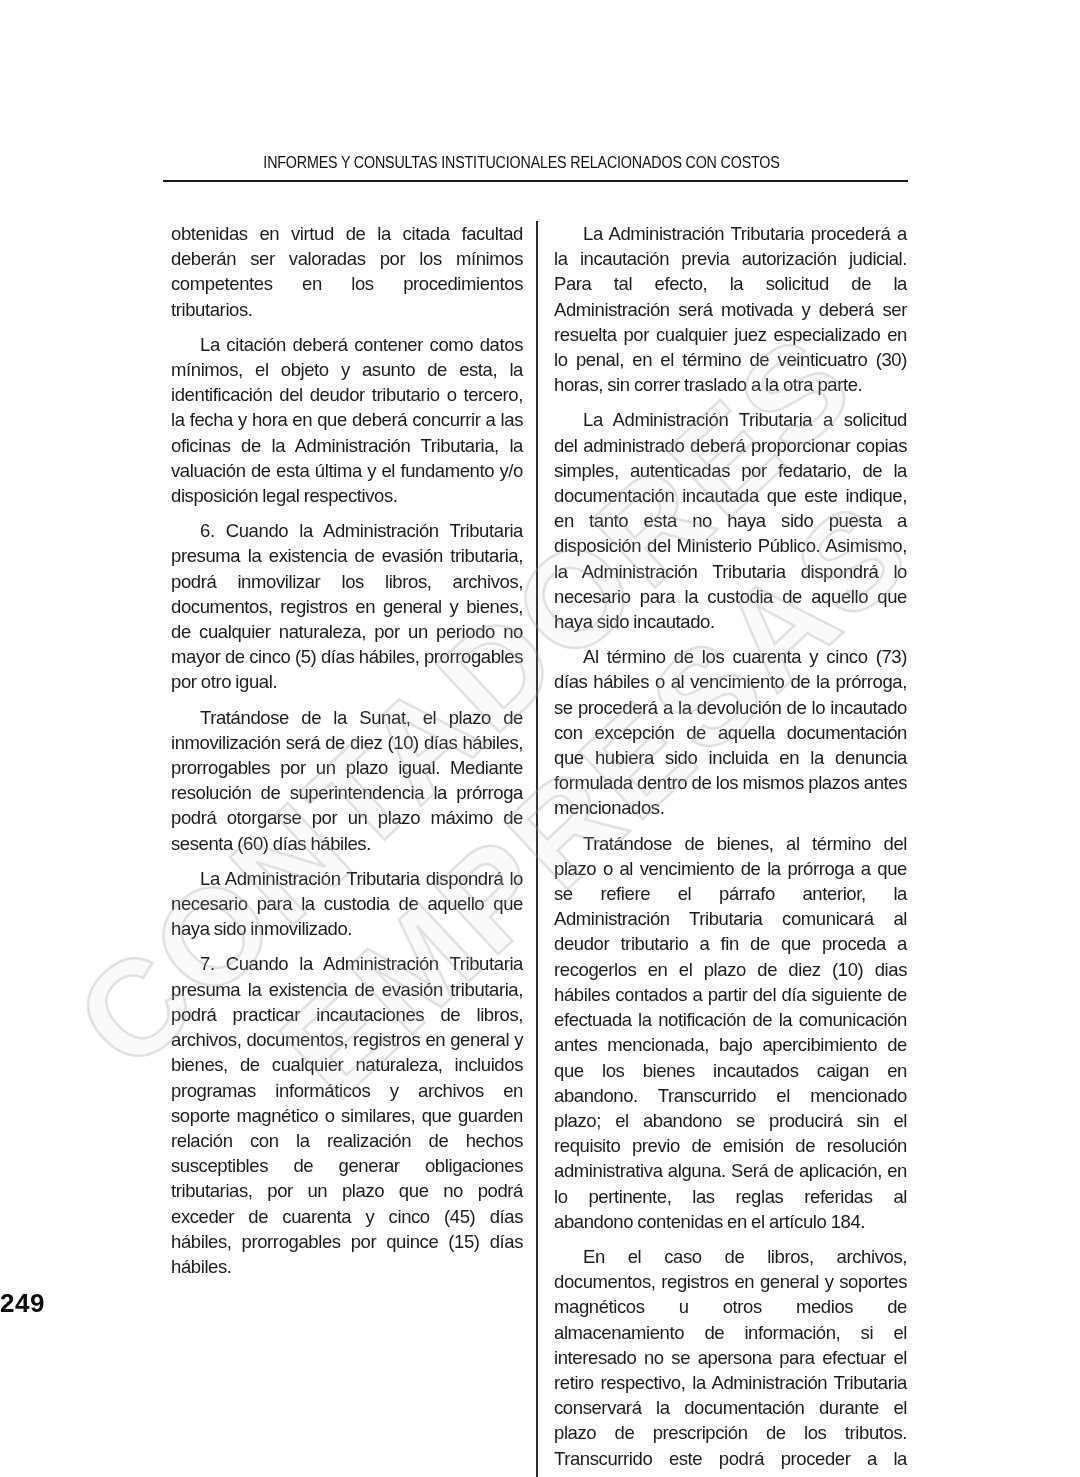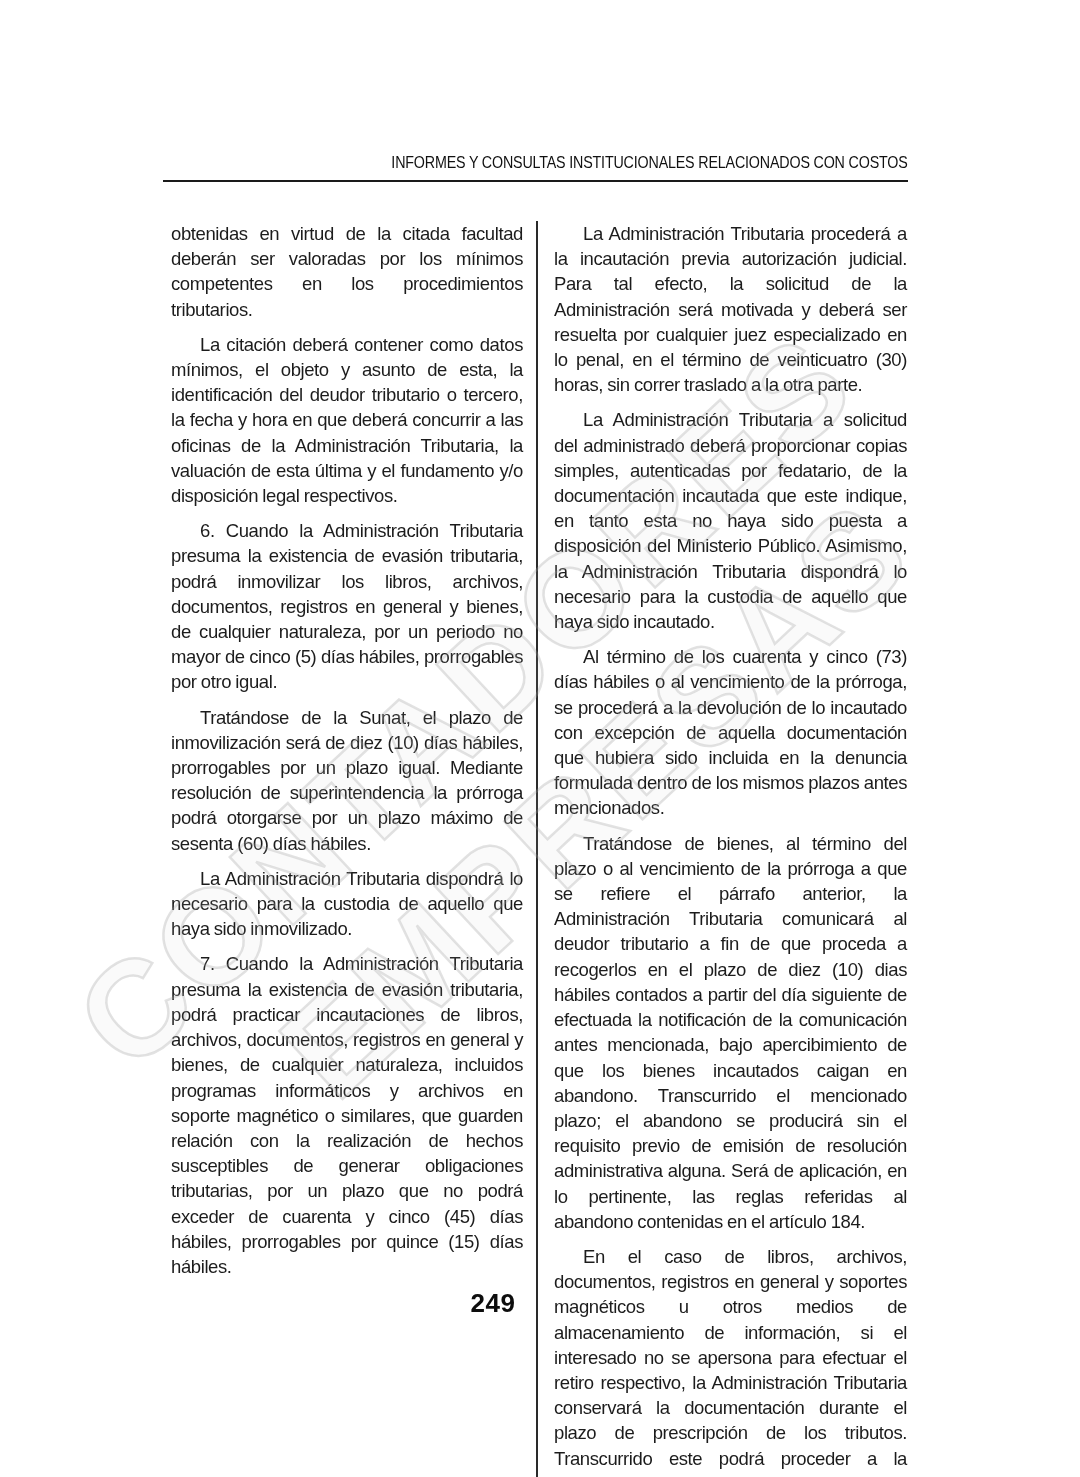--- a/index.html
+++ b/index.html
@@ -16,21 +16,21 @@
     font-family: "Liberation Sans", sans-serif;
     color: #1c1c1c;
   }
 
   
   .header {
     position: absolute;
     left: 165px;
     top: 153px;
     width: 743px;
-    text-align: right;
+    text-align: left;
     white-space: nowrap;
   }
   .header-text {
     display: inline-block;
     font-size: 17px;
     font-weight: 500;
     color: #111111;
     letter-spacing: -0.2px;
     transform: scaleX(0.84);
     transform-origin: 100% 50%;
@@ -99,21 +99,20 @@
     margin-left: 130px;
     margin-top: 26px;
   }
 
   
   .pagenum {
     position: absolute;
     left: 0;
     top: 1288px;
     width: 986px;
-    text-align: center;
     font-size: 26px;
     font-weight: 700;
     letter-spacing: 0.5px;
     color: #0d0d0d;
   }
 </style>
 </head>
 <body>
 
 <div class="page">

